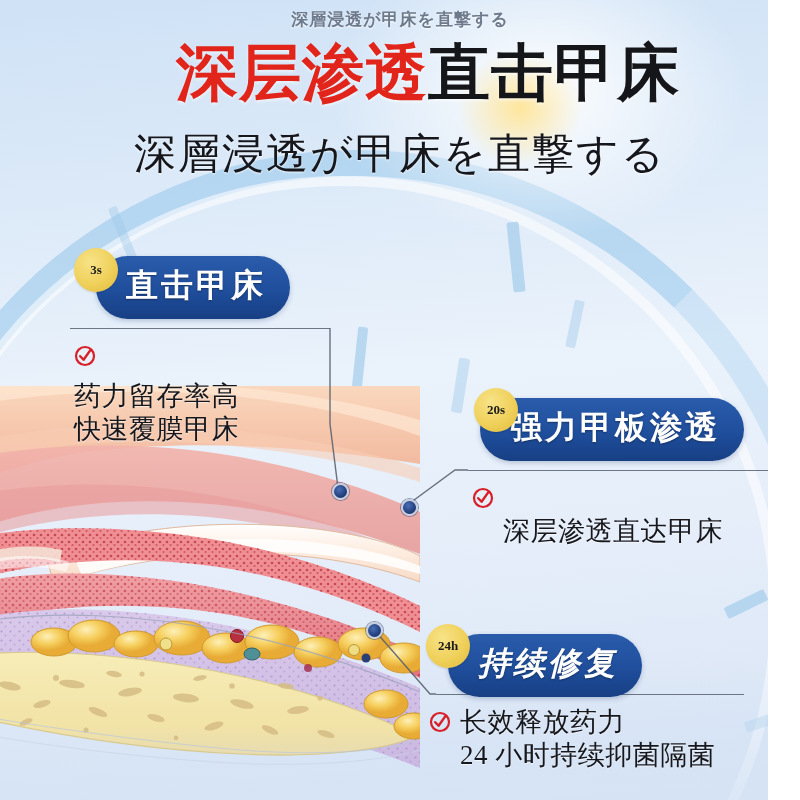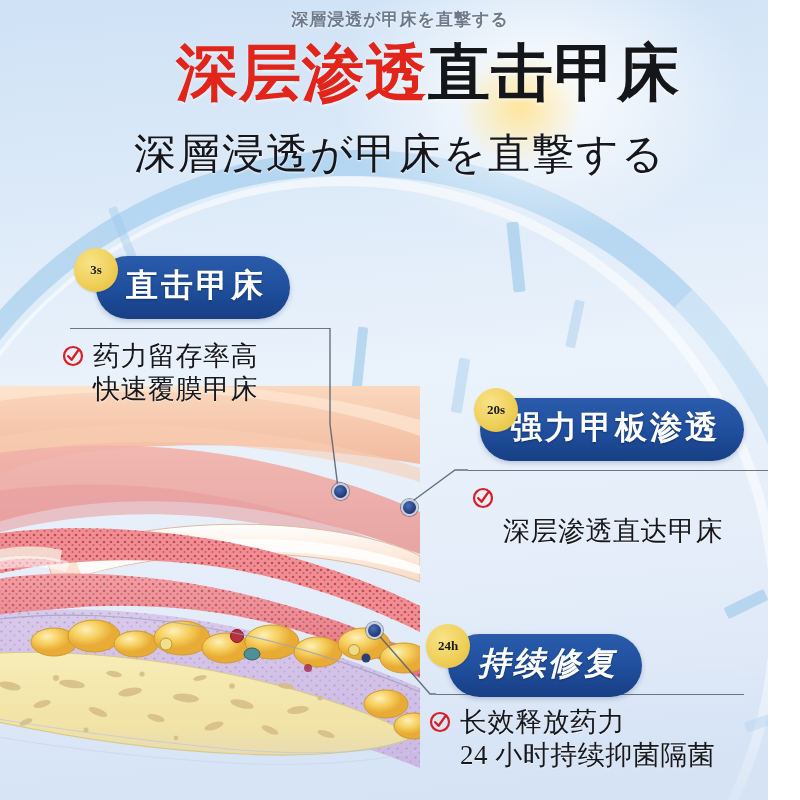--- a/index.html
+++ b/index.html
@@ -280,21 +280,21 @@
   <div class="node" style="left:401px;top:499px;"></div>
   <div class="node" style="left:366px;top:622px;"></div>
 
   <div class="callout" style="left:68px;top:256px;">
     <div class="pill-wrap">
       <div class="time-chip" style="left:6px;top:-8px;">3s</div>
       <div class="pill" style="margin-left:28px;">直击甲床</div>
     </div>
   </div>
   <div class="rule" style="left:70px;top:328px;width:260px;"></div>
-  <div class="bullet" style="left:62px;top:340px;">
+  <div class="bullet" style="left:74px;top:340px;flex-direction:column;">
     <span class="chk">
       <svg width="22" height="22" viewBox="0 0 22 22">
         <circle cx="11" cy="11" r="9" fill="none" stroke="#d81e26" stroke-width="2.2"></circle>
         <path d="M6.2,11.2 L9.6,14.8 L16.2,5.4" fill="none" stroke="#d81e26" stroke-width="2.4" stroke-linecap="round" stroke-linejoin="round"></path>
       </svg>
     </span>
     <span class="txt">
       <span>药力留存率高</span><br>
       <span>快速覆膜甲床</span>
     </span>

